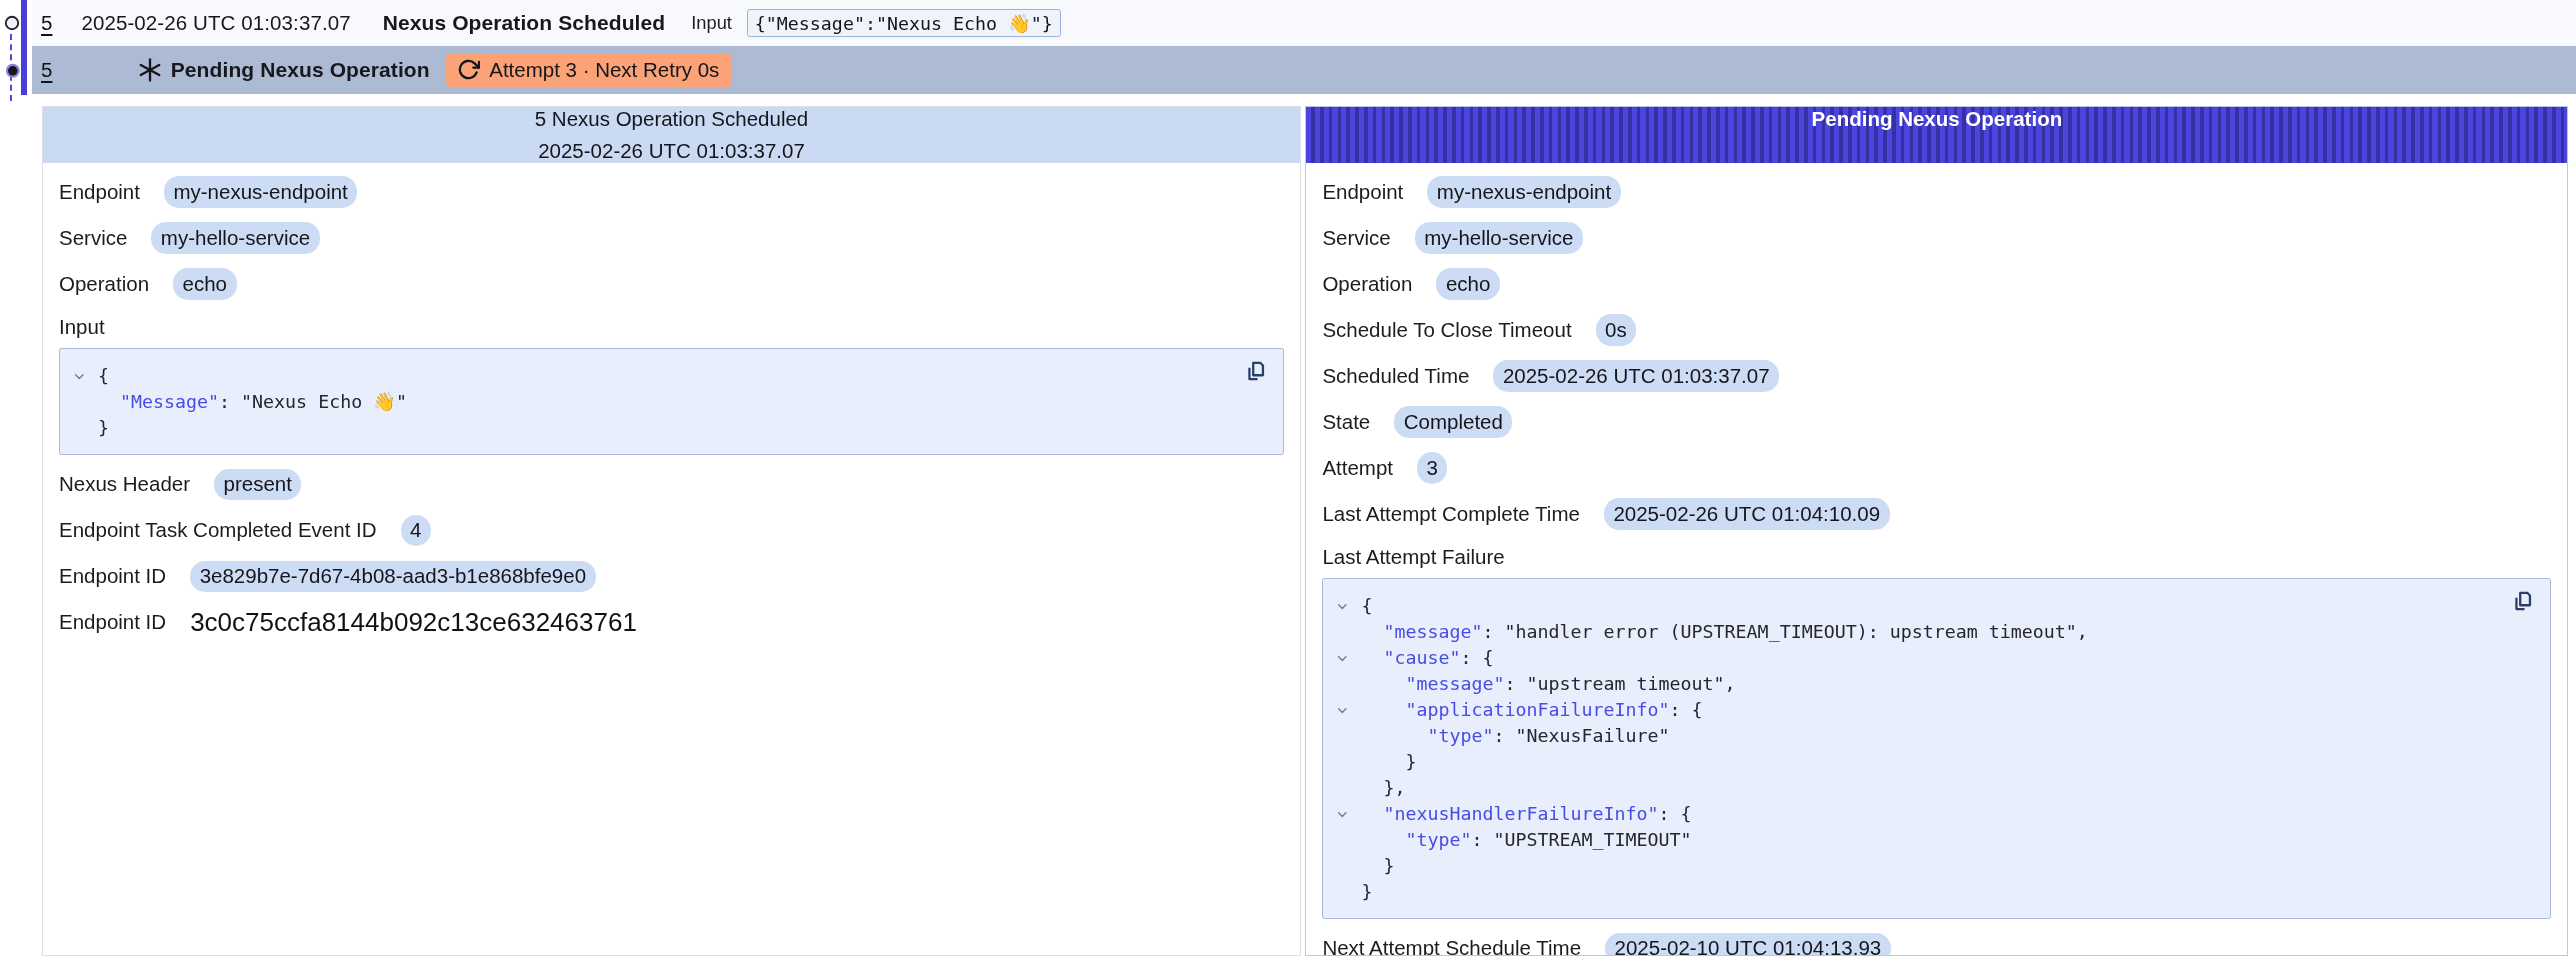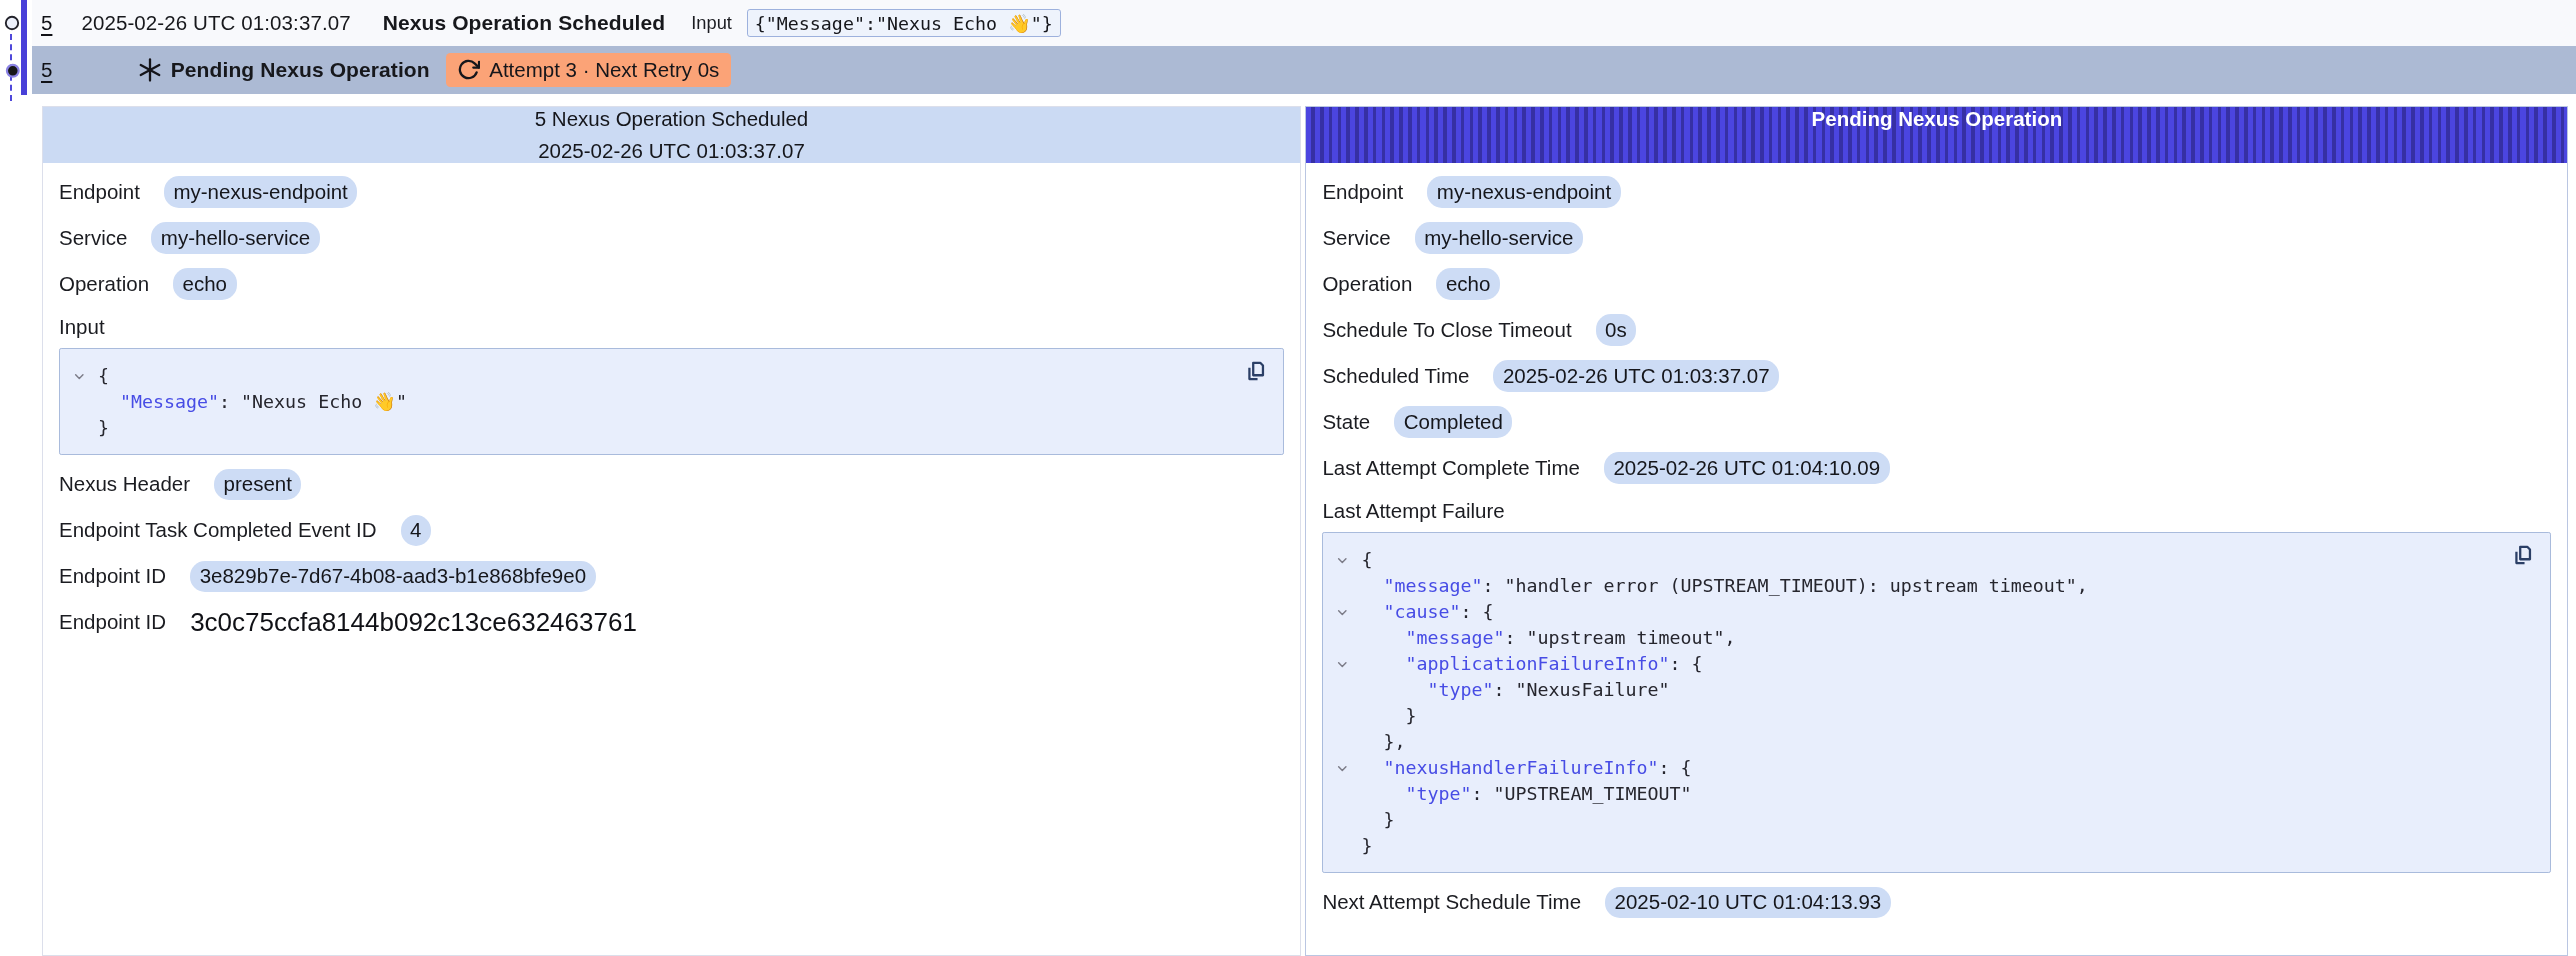--- a/index.html
+++ b/index.html
@@ -187,20 +187,24 @@
           </div>
           <div class="field">
             <span class="f-label">Scheduled Time</span>
             <span class="f-badge">2025-02-26 UTC 01:03:37.07</span>
           </div>
           <div class="field">
             <span class="f-label">State</span>
             <span class="f-badge">Completed</span>
           </div>
           <div class="field">
+            <span class="f-label">Attempt</span>
+            <span class="f-badge">3</span>
+          </div>
+          <div class="field">
             <span class="f-label">Last Attempt Complete Time</span>
             <span class="f-badge">2025-02-26 UTC 01:04:10.09</span>
           </div>
         </div>
       <div class="section-label">Last Attempt Failure</div>
       <div class="codeblock" id="right-code">
           <div class="codeline">
             <span class="gutter">
               <svg width="14.6" height="14.6" viewBox="0 0 20 20" fill="none" stroke="#7c7c88" stroke-width="2" stroke-linecap="round" stroke-linejoin="round">
                 <polyline points="5 8 10 13 15 8"></polyline>

